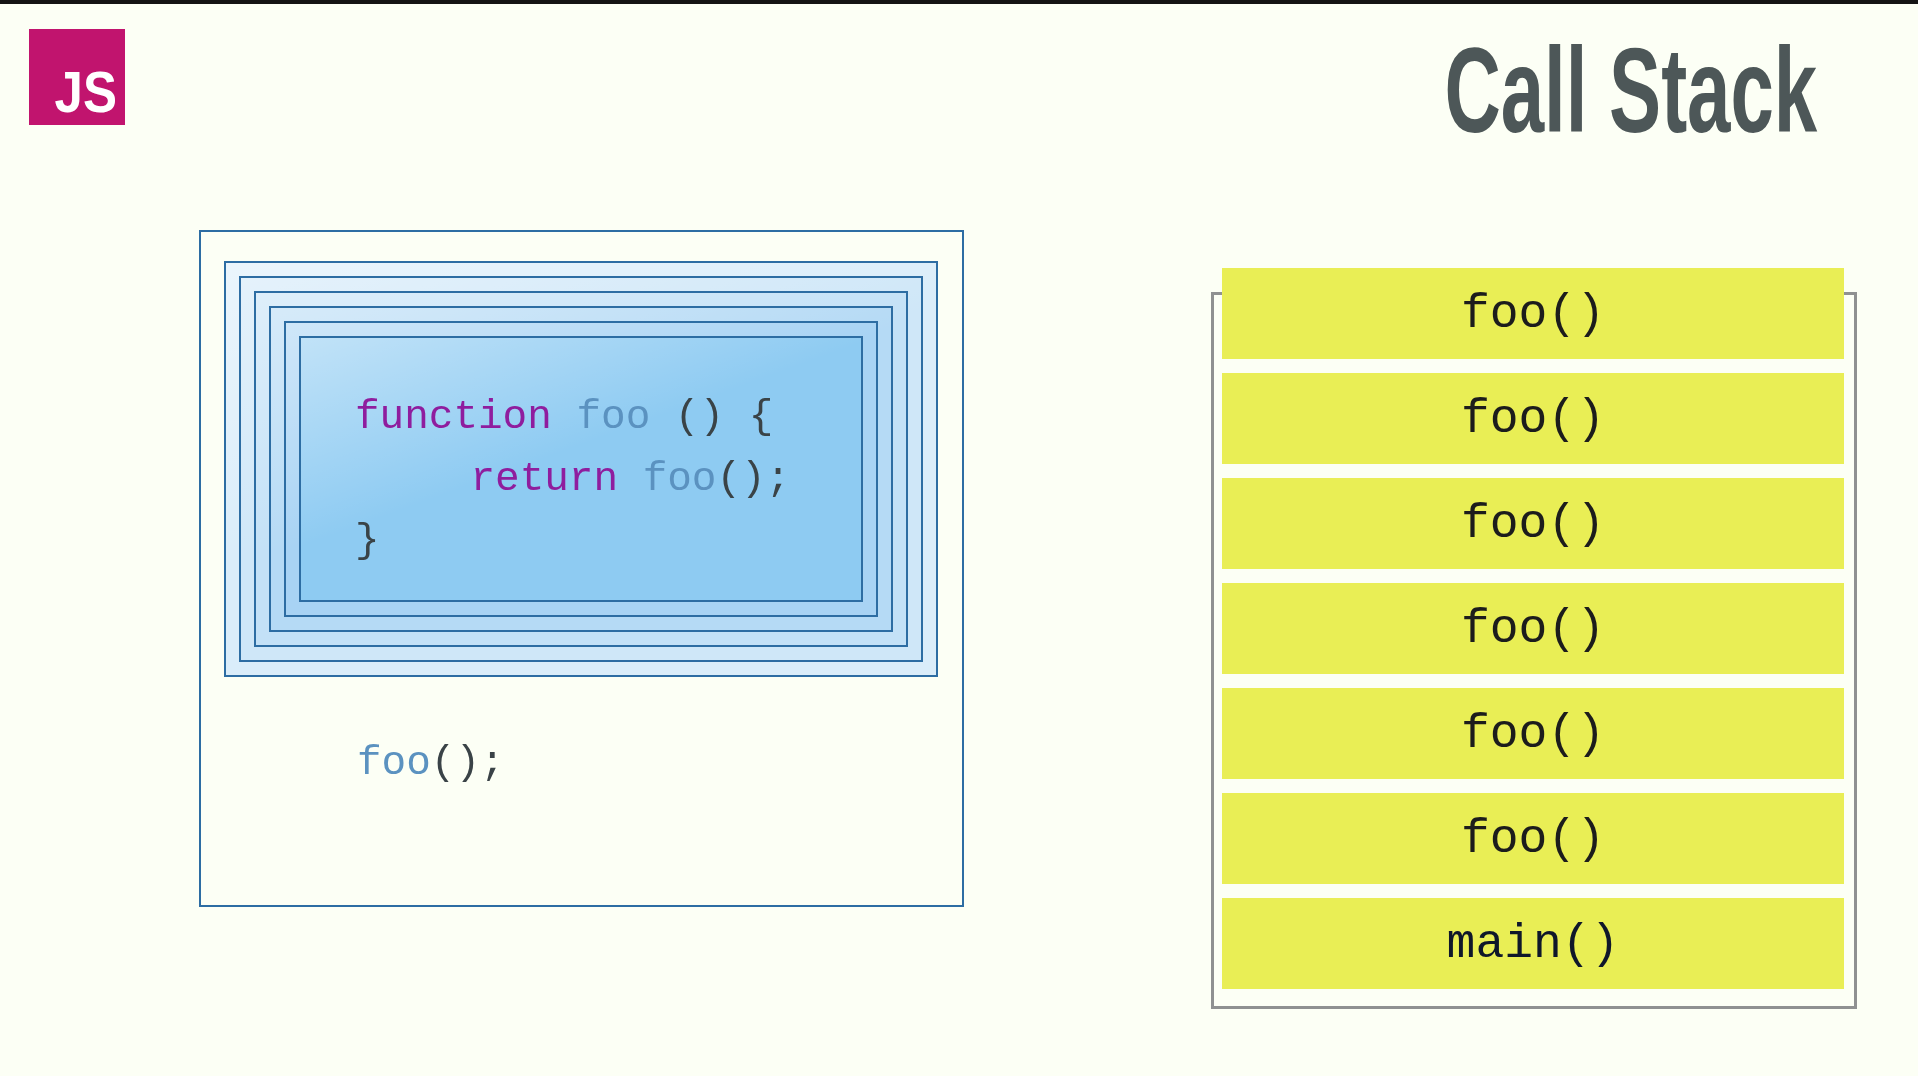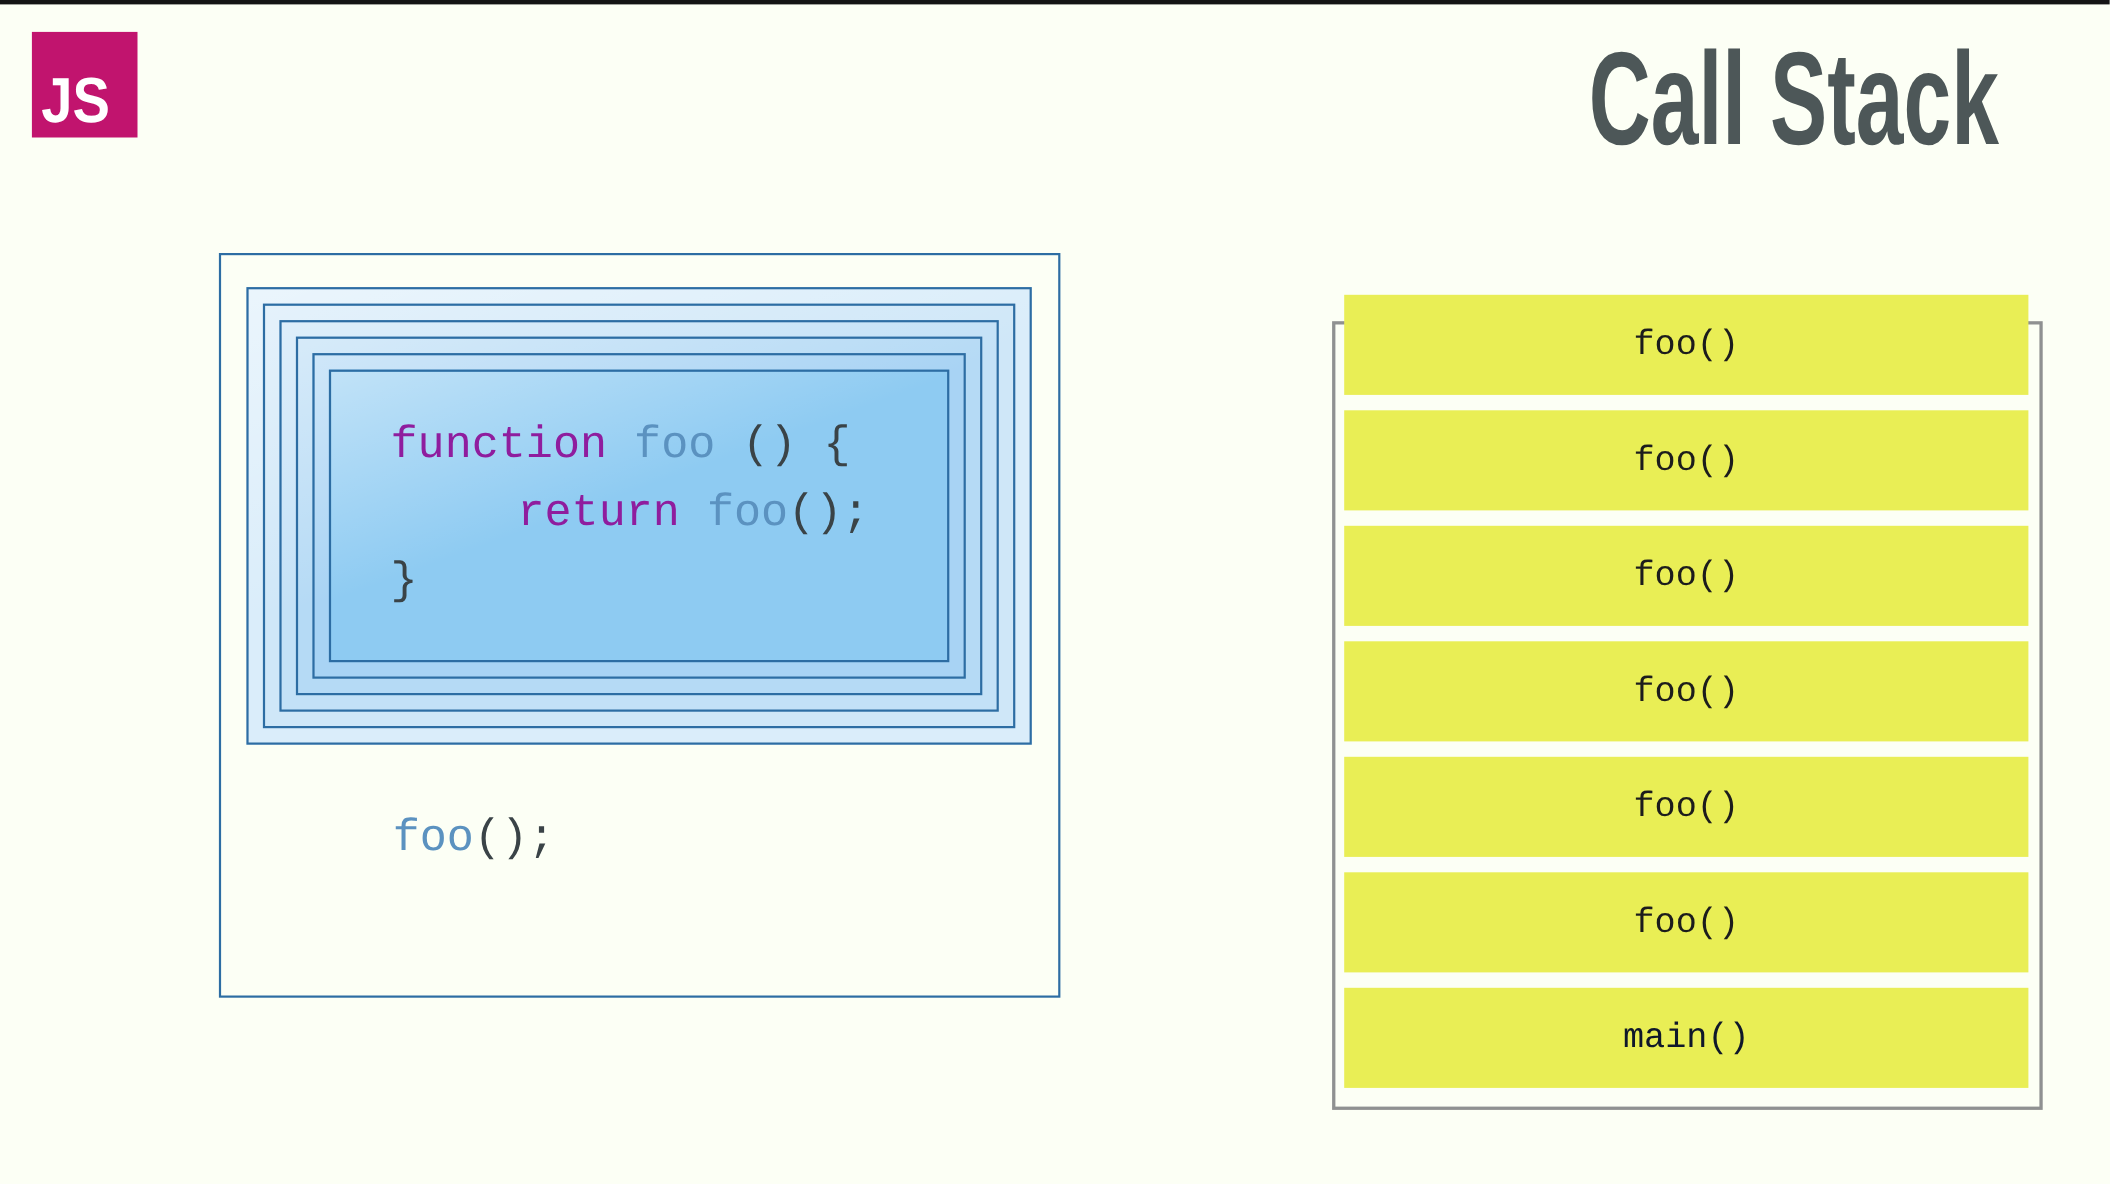--- a/index.html
+++ b/index.html
@@ -10,22 +10,22 @@
     font-family: "Liberation Sans", sans-serif;
   }
   .top-bar {
     position: absolute; left: 0; top: 0;
     width: 100%; height: 4px;
   }
   
   .js-logo {
     position: absolute; left: 29px; top: 29px;
     width: 96px; height: 96px;
-    display: flex; align-items: flex-end; justify-content: flex-start;
-    box-sizing: border-box; padding: 0 20px 4px 0;
+    display: flex; align-items: flex-end; justify-content: flex-end;
+    box-sizing: border-box; padding: 0 8px 4px 0;
   }
   .js-logo .js-text {
     color: #ffffff; font-weight: bold; font-size: 58px; line-height: 1;
     transform: scaleX(0.88); transform-origin: right bottom;
   }
   
   .title-wrap {
     position: absolute; left: 0; top: 30px; width: 100%;
     text-align: right;
   }
@@ -48,21 +48,21 @@
     background-image: linear-gradient(160deg, rgba(255,255,255,0.45), rgba(255,255,255,0) 45%);
   }
   .ring-1 {
     position: absolute; left: 23px; top: 29px;
     width: 714px; height: 416px;
   }
   .ring .ring {
     position: absolute; left: 13px; top: 13px; right: 13px; bottom: 13px;
   }
   .code-block {
-    position: absolute; left: 54px; top: 36px;
+    position: absolute; left: 54px; top: 48px;
     font-family: "Liberation Mono", monospace;
     font-size: 41px; line-height: 62px;
   }
   .code-line { white-space: pre; }
   .call-statement {
     position: absolute; left: 357px; top: 732px;
     font-family: "Liberation Mono", monospace;
     font-size: 41px; line-height: 62px; white-space: pre;
   }
   
@@ -72,21 +72,21 @@
     box-sizing: border-box;
     border: 3px solid #8f9191;
   }
   .stack-bars {
     position: absolute; left: 8px; right: 10px; top: -27px;
   }
   .stack-frame {
     height: 91px; margin-bottom: 14px;
     display: flex; align-items: center; justify-content: center;
     font-family: "Liberation Mono", monospace;
-    font-size: 32px;
+    font-size: 48px;
   }
 </style>
 </head>
 <body style="background: rgb(252, 255, 245);">
 
 <div class="top-bar" style="background: rgb(20, 20, 20);"></div>
 
 <div class="js-logo" style="background: rgb(193, 20, 110);">
   <span class="js-text" style="color: rgb(255, 255, 255);">JS</span>
 </div>

